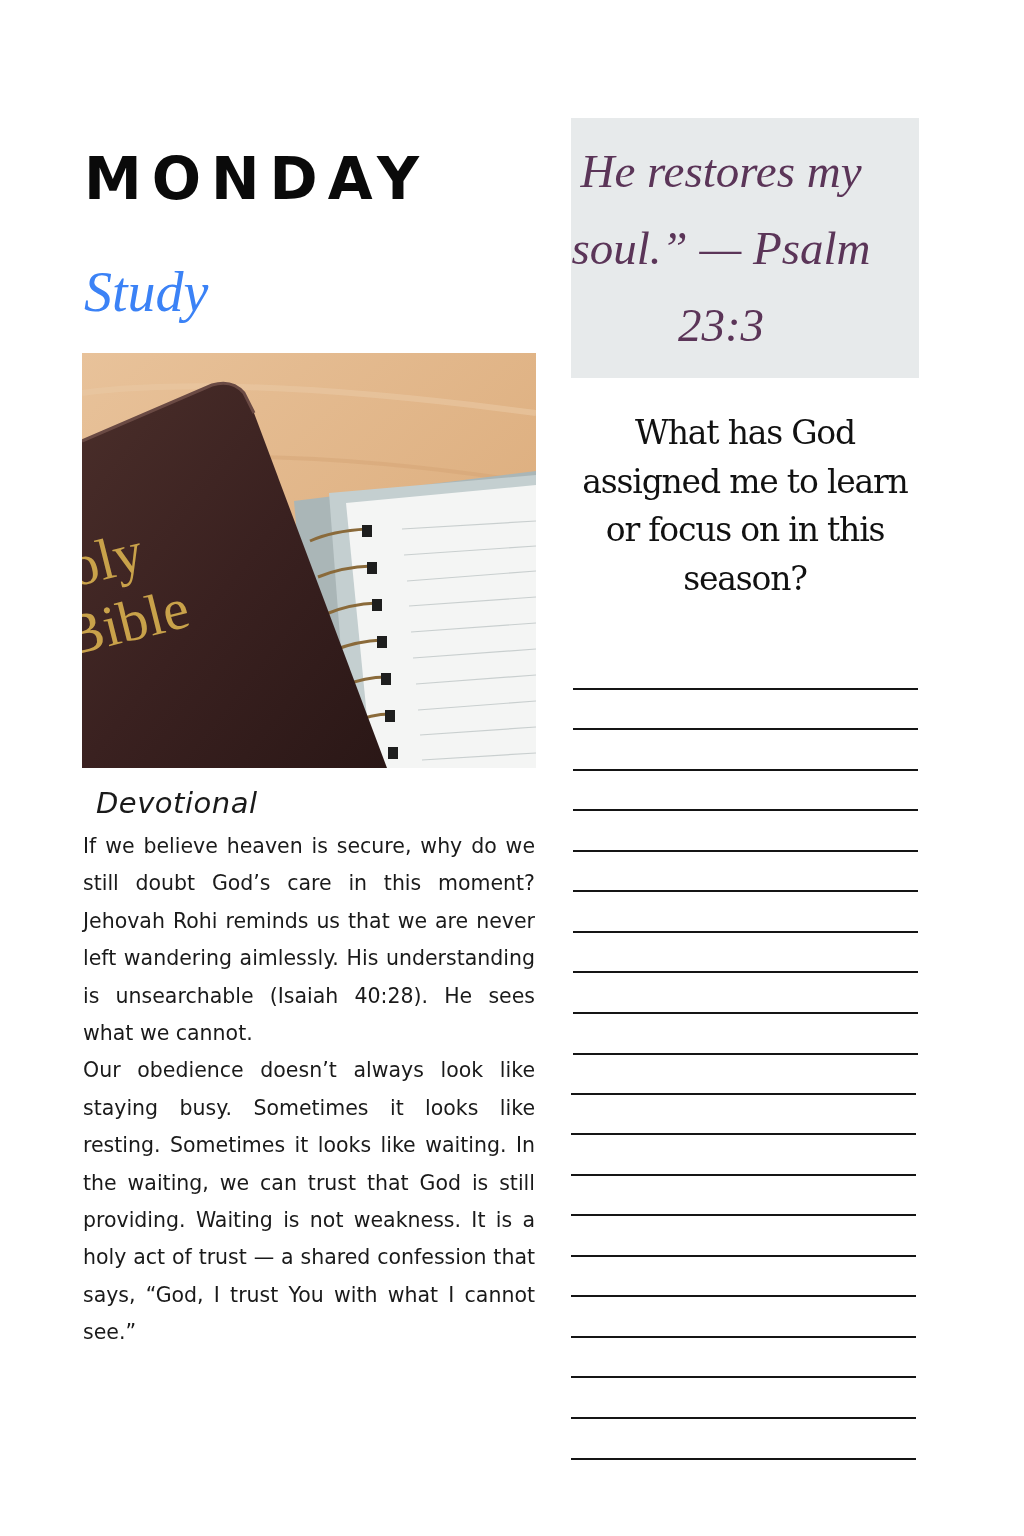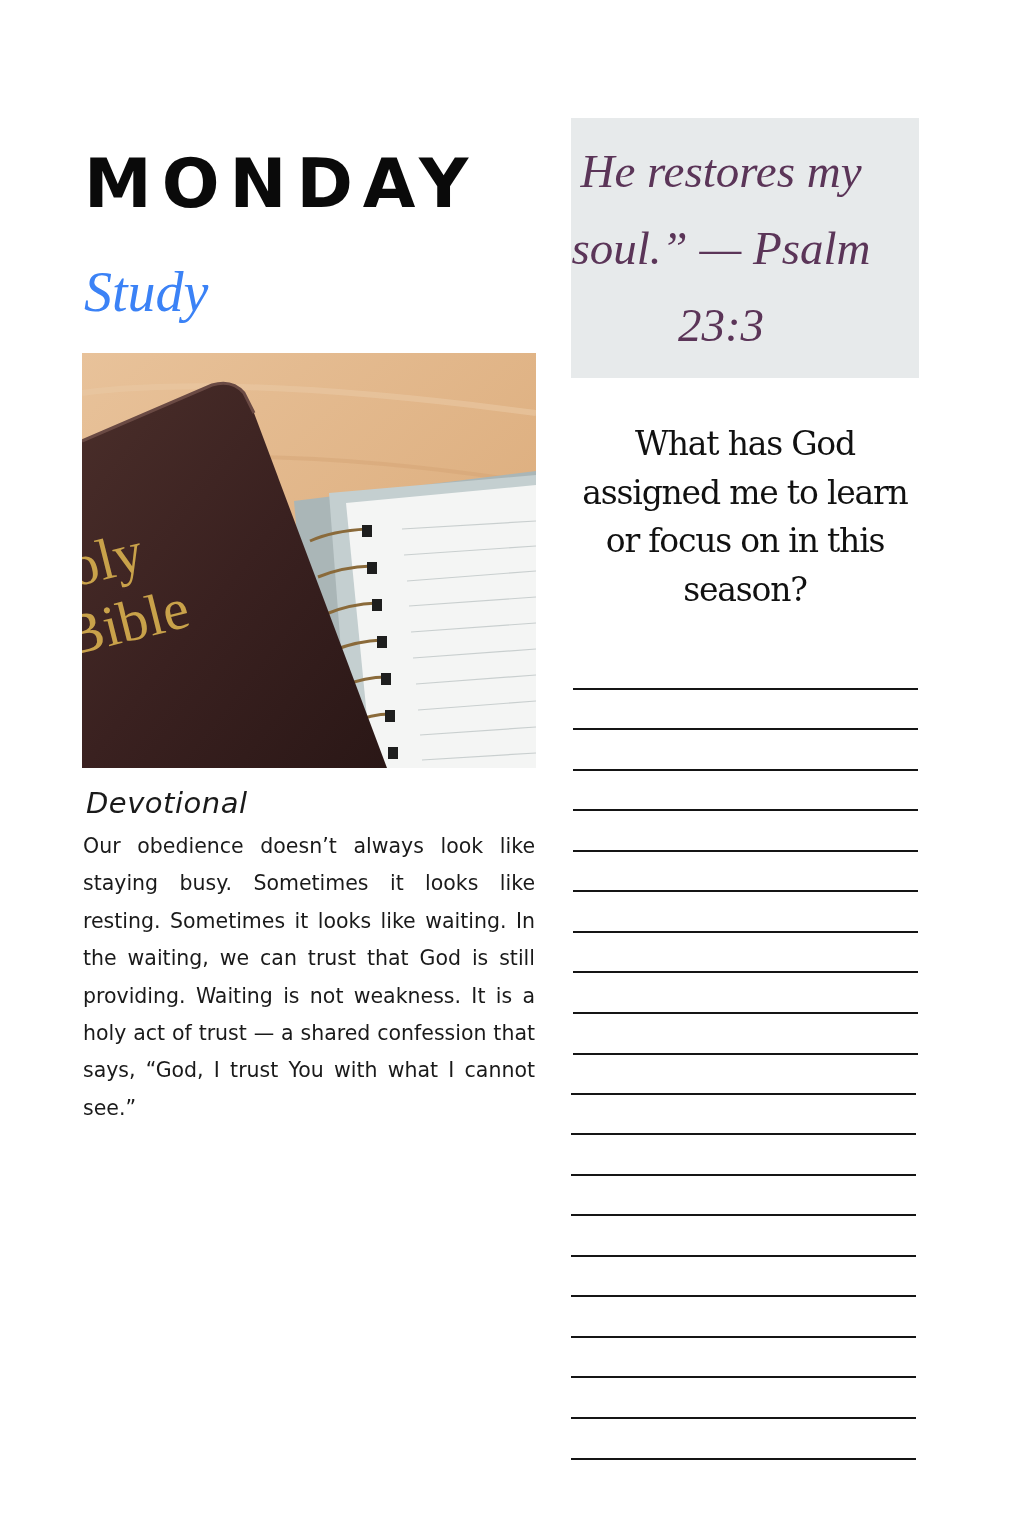--- a/index.html
+++ b/index.html
@@ -1,37 +1,37 @@
 <!DOCTYPE html>
 <html><head>
 <meta charset="utf-8">
 <style>
   html, body { margin: 0; padding: 0; background: #ffffff; }
   body { width: 1024px; height: 1536px; position: relative; overflow: hidden; font-family: "Liberation Sans", sans-serif; color: #111; }
 
   .title {
     position: absolute; left: 84px; top: 150px;
     font-family: "DejaVu Sans", sans-serif; font-weight: 700;
-    font-size: 68px; letter-spacing: 10px; line-height: 1; color: #0a0a0a;
+    font-size: 58px; letter-spacing: 10px; line-height: 1; color: #0a0a0a;
     white-space: nowrap;
   }
   .subtitle {
     position: absolute; left: 84px; top: 264px;
     font-family: "Liberation Serif", serif; font-style: italic;
     font-size: 56px; line-height: 1; color: #3b82f6;
   }
 
   .photo {
     position: absolute; left: 82px; top: 353px; width: 454px; height: 415px;
     overflow: hidden; background: #e2b98d;
   }
   .photo svg { display: block; }
 
   .devo-heading {
-    position: absolute; left: 86px; top: 788px;
+    position: absolute; left: 96px; top: 788px;
     font-family: "DejaVu Sans", sans-serif; font-style: italic; font-weight: 300;
     font-size: 29px; line-height: 1.1; color: #1a1a1a; letter-spacing: 0.5px;
   }
   .devo-body {
     position: absolute; left: 83px; top: 828px; width: 452px;
     font-family: "DejaVu Sans", sans-serif; font-size: 20.5px;
     line-height: 37.4px; color: #1a1a1a; text-align: justify;
   }
   .devo-body p { margin: 0; }
 
@@ -39,21 +39,21 @@
     position: absolute; left: 571px; top: 118px; width: 348px; height: 260px;
     background: #e7eaeb; display: flex; align-items: center; justify-content: flex-start;
   }
   .verse-text {
     font-family: "Liberation Serif", serif; font-style: italic;
     font-size: 47px; line-height: 77px; color: #5b3558; text-align: center;
     width: 300px;
   }
 
   .question {
-    position: absolute; left: 575px; top: 420px; width: 340px;
+    position: absolute; left: 575px; top: 409px; width: 340px;
     font-family: "DejaVu Serif", serif; font-size: 33px; line-height: 48.5px;
     text-align: center; color: #111; letter-spacing: -1.2px;
   }
 
   .write-line {
     position: absolute; height: 2px; background: #151515;
   }
 </style>
 </head>
 <body>
@@ -117,20 +117,21 @@
     <path d="M0 88 L130 32 Q150 26 162 40 L172 60 L305 415 L0 415 Z" fill="url(#leather)"></path>
     <path d="M0 88 L130 32 Q150 26 162 40 L172 60" stroke="#6a4a44" stroke-width="3" fill="none"></path>
 
     <text x="-8" y="232" font-family="Liberation Serif, serif" font-size="58" fill="#c9a24a" transform="rotate(-14 0 232)">oly</text>
     <text x="-12" y="300" font-family="Liberation Serif, serif" font-size="58" fill="#c9a24a" transform="rotate(-14 0 300)">Bible</text>
   </svg>
 </div>
 
 <div class="devo-heading">Devotional</div>
 <div class="devo-body">
+  <p>If we believe heaven is secure, why do we still doubt God’s care in this moment? Jehovah Rohi reminds us that we are never left wandering aimlessly. His understanding is unsearchable (Isaiah 40:28). He sees what we cannot.</p>
   <p>Our obedience doesn’t always look like staying busy. Sometimes it looks like resting. Sometimes it looks like waiting. In the waiting, we can trust that God is still providing. Waiting is not weakness. It is a holy act of trust — a shared confession that says, “God, I trust You with what I cannot see.”</p>
 </div>
 
 <div class="verse-box">
   <div class="verse-text">He restores my soul.” — Psalm 23:3</div>
 </div>
 
 <div class="question">What has God assigned me to learn or focus on in this season?</div>
 
 <div>

